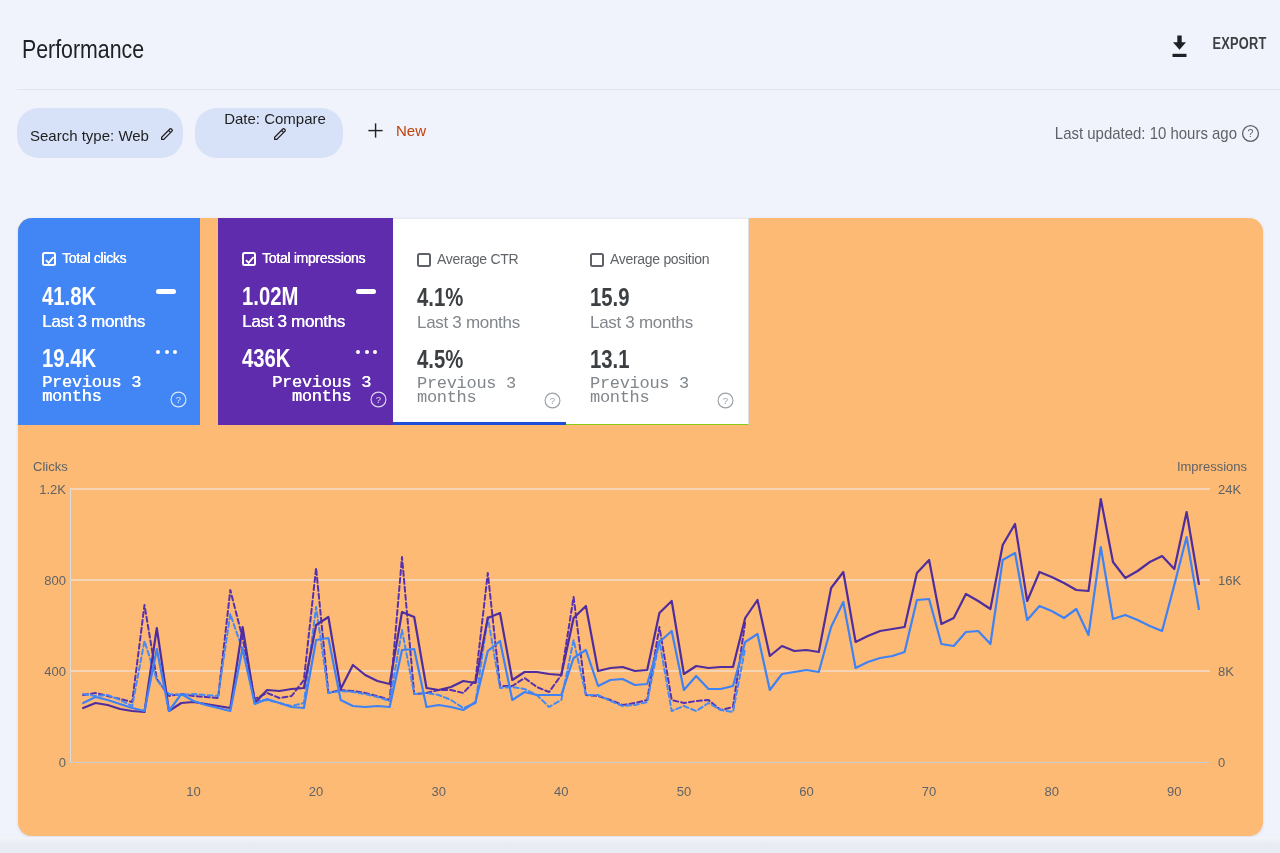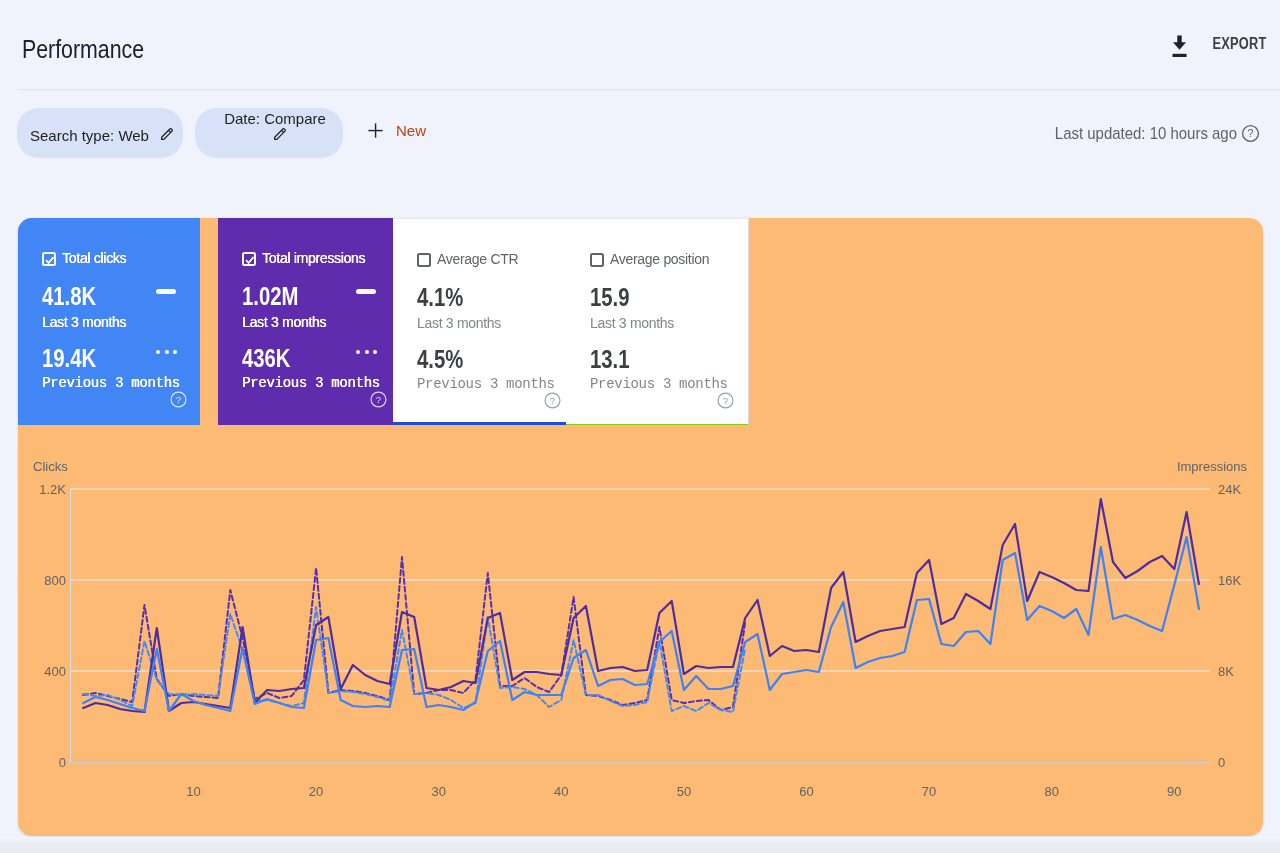--- a/index.html
+++ b/index.html
@@ -28,21 +28,21 @@
 .card .cb { position:absolute; left:24px; top:34px; width:14px; height:14px; border-radius:2.5px; }
 .cwhite .cb { border:2px solid #5f6368; background:#fff; }
 .ccolor .cb { border:2px solid #fff; color:#fff; }
 
 .card .lbl { position:absolute; left:44px; top:33px; font-size:14px; line-height:15px; letter-spacing:-0.3px; }
 .ccolor .lbl { color:#fff; text-shadow:0.4px 0 0 #fff; }
 .cwhite .lbl { color:#5f6368; }
 .card .num { font-size:26px; font-weight:700; line-height:26px; transform:scaleX(0.78); transform-origin:0 50%; }
 .ccolor .num { color:#fff; }
 .cwhite .num { color:#3c4043; }
-.card .sub { font-size:14px; line-height:14px; letter-spacing:-0.3px; }
+.card .sub { font-size:17px; line-height:14px; letter-spacing:-0.3px; }
 .ccolor .sub { color:#fff; text-shadow:0.4px 0 0 #fff; }
 .cwhite .sub { color:#80868b; }
 .n1 { position:absolute; left:24px; top:65px; }
 .s1 { position:absolute; left:24px; top:97px; }
 .n2 { position:absolute; left:24px; top:127px; }
 .s2 { position:absolute; left:24px; top:158px;font-family:Liberation Mono, monospace; }
 .dash1 { position:absolute; left:138px; top:71px; width:20px; height:5px; border-radius:2.5px; background:#fff; }
 .dots { position:absolute; left:138px; top:132px; width:21px; display:flex; justify-content:space-between; }
 .dots i { width:4px; height:4px; border-radius:50%; background:#fff; display:block; }
 .help { position:absolute; }

